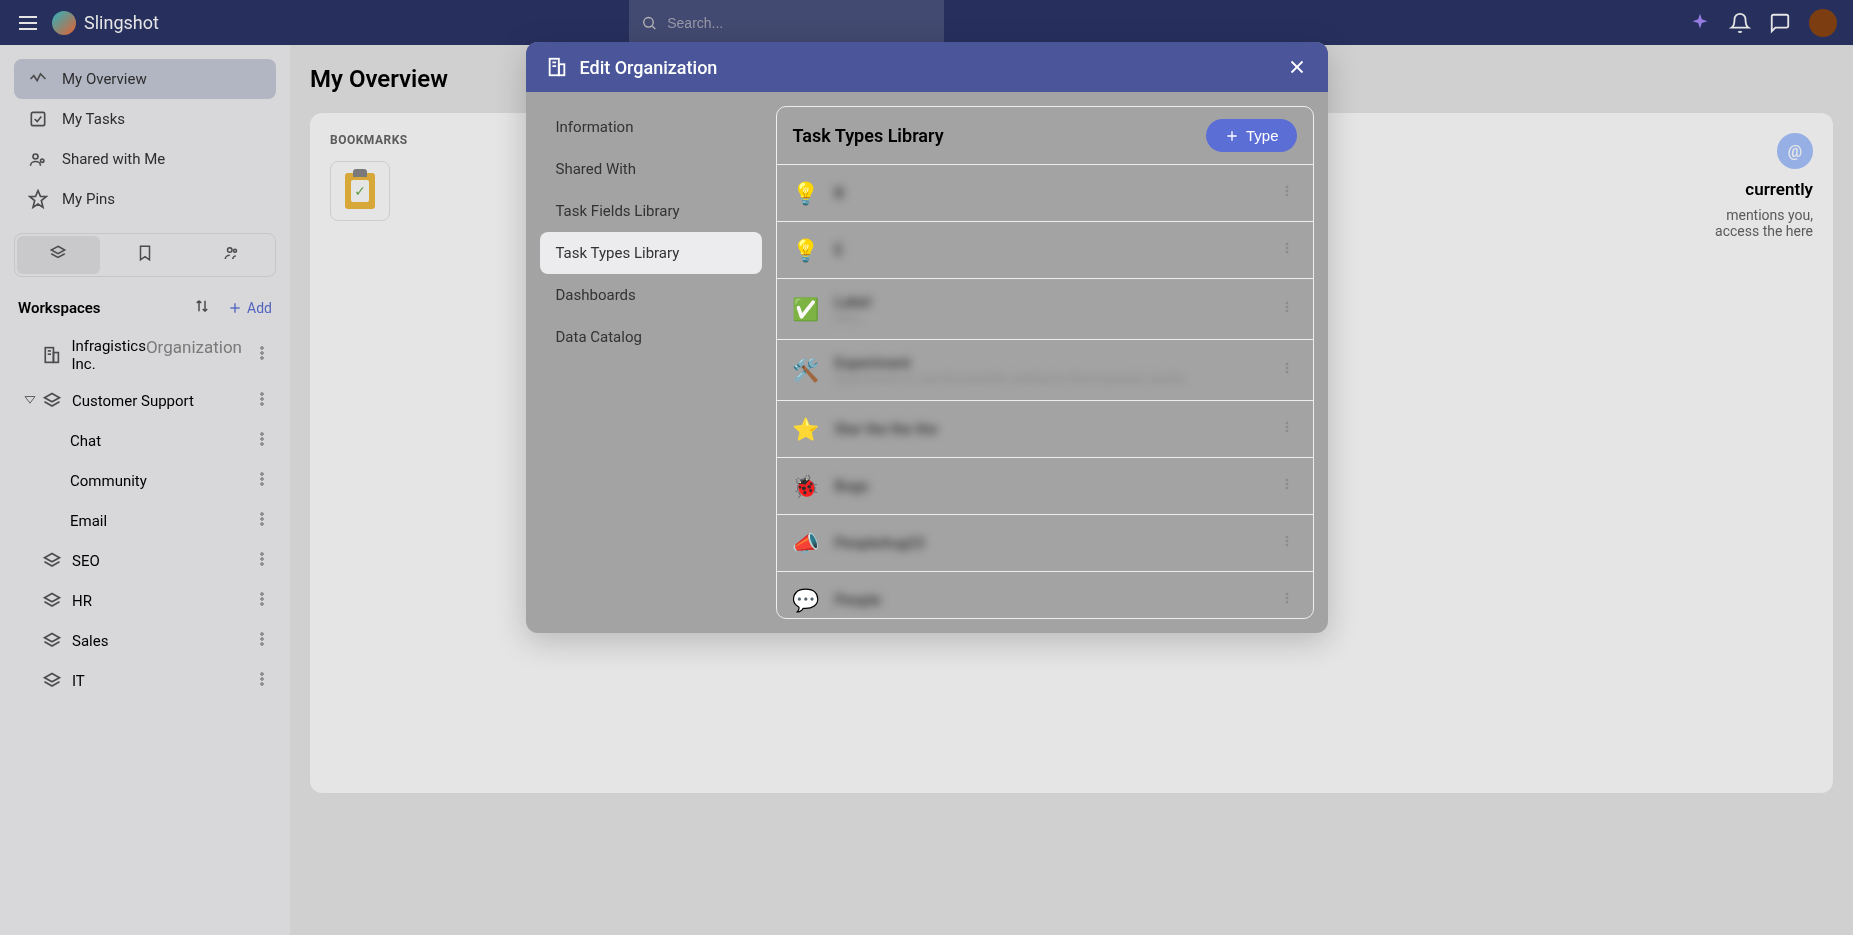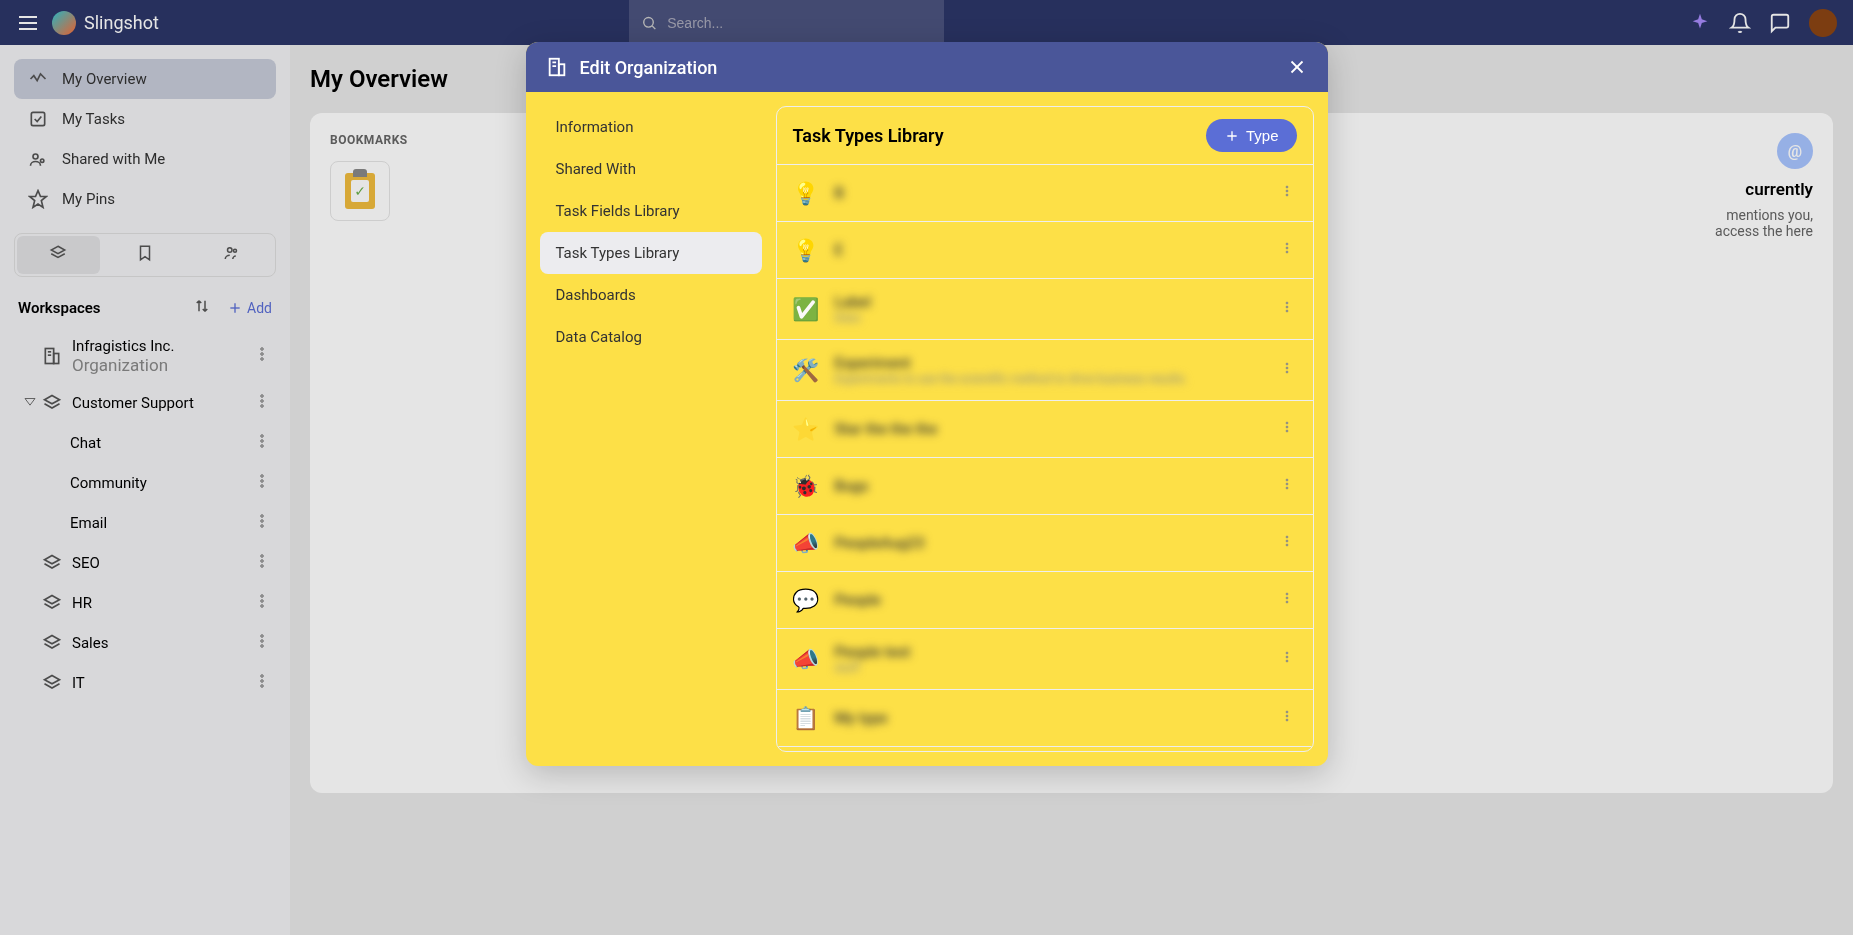--- a/index.html
+++ b/index.html
@@ -40,40 +40,40 @@
     .add-link svg { stroke: #5b6ed6; width: 16px; height: 16px; }
     .ws-list { margin-top: 10px; }
     .ws-item { display: flex; align-items: center; gap: 10px; padding: 8px 6px; cursor: pointer; }
     .ws-item svg { width: 20px; height: 20px; stroke: #555; fill: none; }
     .ws-item .chev { width: 12px; visibility: hidden; }
     .ws-item.has-chev .chev { visibility: visible; }
     .ws-item .name { flex: 1; font-size: 15px; }
     .ws-item .sub { font-size: 17px; color: #888; }
     .ws-item .more { width: 18px; cursor: pointer; }
     .ws-item.child { padding-left: 56px; }
-    .ws-item .col { display: flex; flex-direction: column; flex: 1; }
+    .ws-item .col { display: flex; flex: 1; }
     
     
     .main { flex: 1; padding: 20px; position: relative; }
     .main-title { font-size: 24px; font-weight: 600; margin-bottom: 20px; }
     .content-panel { background: #fff; border-radius: 12px; padding: 20px; height: 680px; position: relative; }
     .bookmark-section { }
     .section-label { font-size: 12px; font-weight: 700; letter-spacing: 0.5px; color: #666; }
     .bookmark-item { width: 60px; height: 60px; background: #fff; border: 1px solid #e5e5e5; border-radius: 8px; display: flex; align-items: center; justify-content: center; margin-top: 14px; }
     .clipboard-icon { width: 30px; height: 36px; background: #f0bb3e; border-radius: 3px; position: relative; }
     .clipboard-icon::before { content: ''; position: absolute; top: -4px; left: 50%; transform: translateX(-50%); width: 14px; height: 8px; background: #888; border-radius: 3px 3px 0 0; }
     .clipboard-icon::after { content: '✓'; position: absolute; top: 50%; left: 50%; transform: translate(-50%, -50%); color: #6ab04c; font-size: 14px; background: #fff; width: 18px; height: 22px; display: flex; align-items: center; justify-content: center; border-radius: 2px; }
     .mentions-panel { position: absolute; right: 20px; top: 20px; width: 130px; text-align: right; }
     .mention-badge { display: inline-flex; width: 36px; height: 36px; border-radius: 50%; background: #a8c4ff; align-items: center; justify-content: center; color: #fff; font-weight: 600; }
     .mentions-text { font-size: 17px; font-weight: 600; margin-top: 10px; }
     .mentions-sub { font-size: 14px; color: #666; margin-top: 8px; }
     
     
     .overlay { position: absolute; inset: 0; background: rgba(0,0,0,0.1); display: flex; align-items: flex-start; justify-content: center; padding-top: 42px; }
-    .modal { width: 802px; background: #fde047; border-radius: 12px; overflow: hidden; box-shadow: 0 8px 32px rgba(0,0,0,0.2); height: 724px; display: flex; flex-direction: column; }
+    .modal { width: 802px; background: #a3a3a3; border-radius: 12px; overflow: hidden; box-shadow: 0 8px 32px rgba(0,0,0,0.2); height: 591px; display: flex; flex-direction: column; }
     .modal-header { background: #4a5699; color: #fff; padding: 14px 20px; display: flex; align-items: center; gap: 12px; }
     .modal-header svg { stroke: #fff; fill: none; width: 22px; height: 22px; }
     .modal-title { font-size: 18px; font-weight: 500; flex: 1; }
     .modal-close { cursor: pointer; width: 22px; height: 22px; }
     .modal-body { flex: 1; display: flex; overflow: hidden; padding: 14px; gap: 14px; }
     .modal-nav { width: 222px; }
     .modal-nav-item { padding: 12px 16px; border-radius: 8px; cursor: pointer; font-size: 15px; color: #333; }
     .modal-nav-item.active { background: #ececef; }
     .modal-main { flex: 1; display: flex; flex-direction: column; border: 1px solid #eee; border-radius: 10px; overflow: hidden; }
     .modal-main-header { display: flex; align-items: center; justify-content: space-between; padding: 12px 16px; border-bottom: 1px solid #eee; }

